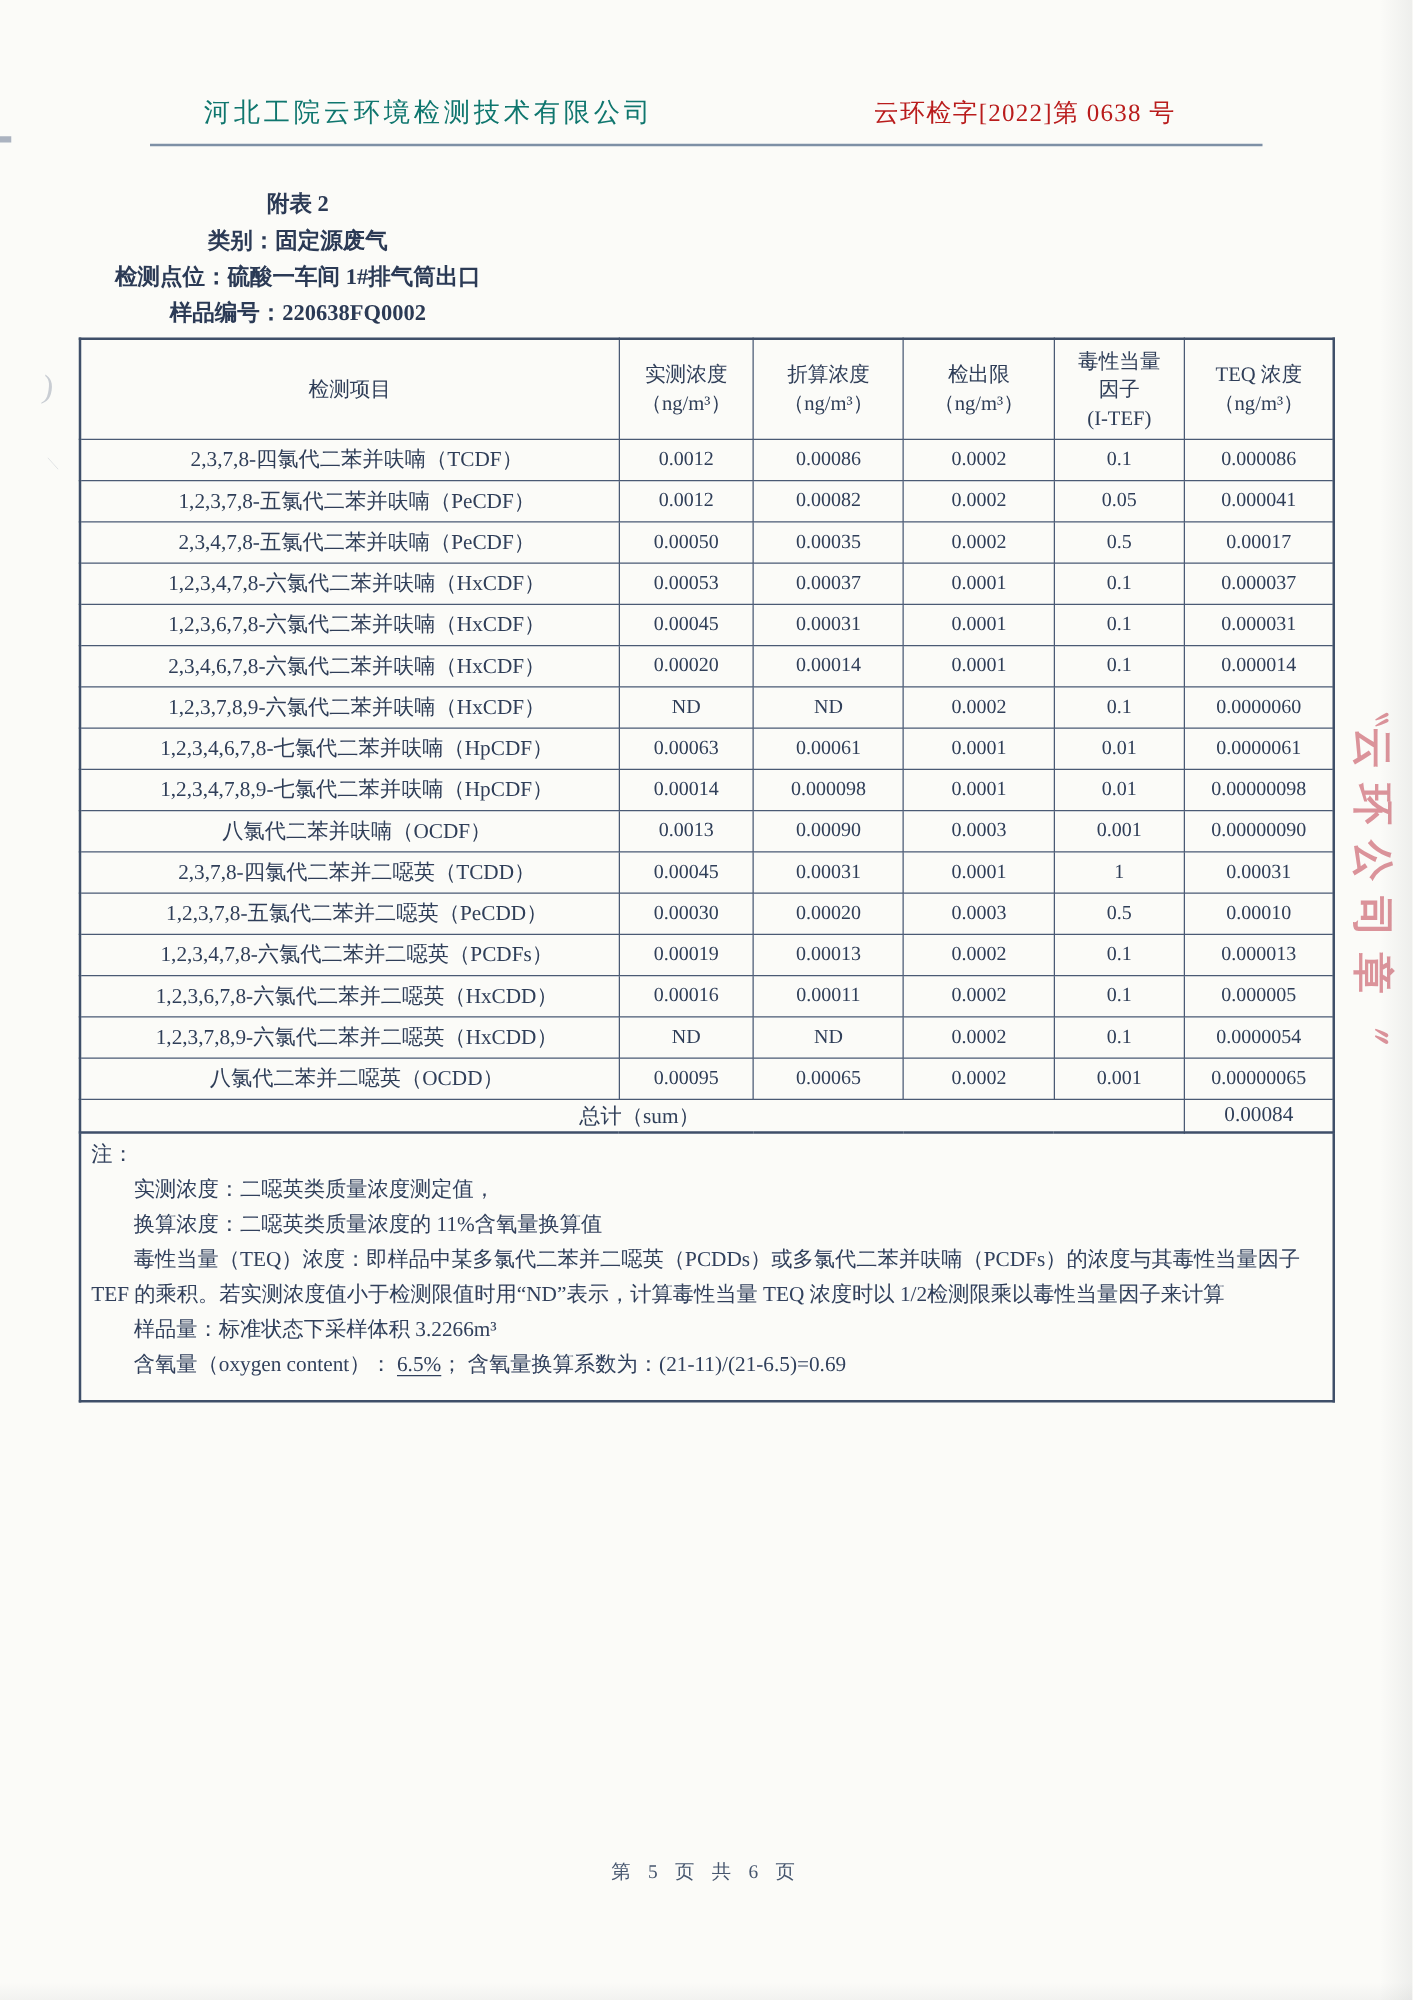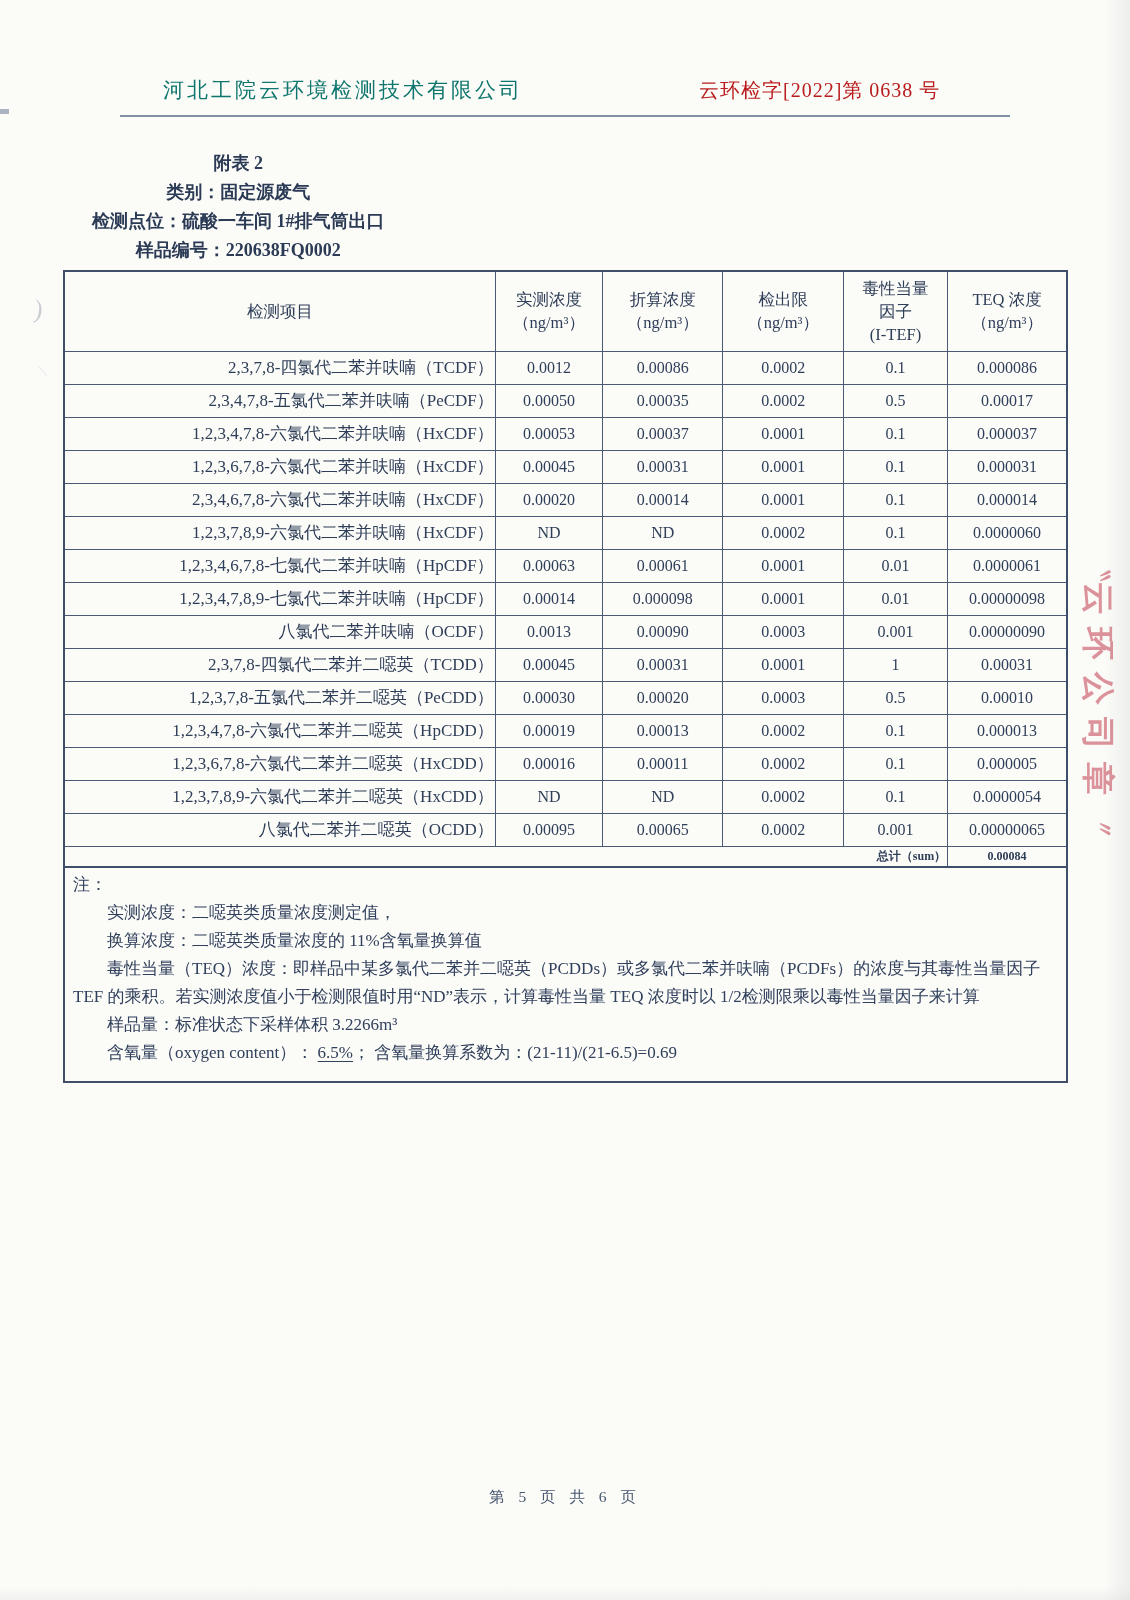--- a/index.html
+++ b/index.html
@@ -21,23 +21,23 @@
   .meta{position:absolute;left:92px;top:149px;font-weight:bold;font-size:18px;line-height:29px;color:#2b3a55;}
   .meta div{white-space:nowrap;text-align:center;}
 
   .sheet{position:absolute;left:63px;top:270px;width:1005px;}
   table.dtable{border-collapse:collapse;table-layout:fixed;width:1005px;
     border:2.5px solid #3f4f69;}
   .dtable th,.dtable td{border:1.8px solid #4a5a74;box-sizing:border-box;}
   .dtable thead th{height:80px;font-weight:normal;font-size:16.5px;line-height:23px;
     text-align:center;vertical-align:middle;padding:2px 0;}
   .dtable tbody td{height:33px;vertical-align:middle;}
-  .dtable td.item{text-align:right;padding-left:12px;font-size:17px;}
+  .dtable td.item{text-align:center;padding-left:12px;font-size:17px;}
   .dtable td.num{text-align:center;font-size:16px;}
-  .dtable tr[data-name="sum-row"] td{height:21px;font-size:12px;font-weight:bold;}
+  .dtable tr[data-name="sum-row"] td{height:21px;font-size:17px;}
 
   .notes{border:2.5px solid #3f4f69;border-top:none;box-sizing:border-box;
     padding:3px 10px 14px 8px;font-size:17px;line-height:28px;color:#31405c;}
   .notes p{margin:0;}
   .notes p.ind{text-indent:2em;}
   .oxy-value{text-decoration:underline;text-underline-offset:3px;}
 
   .footer{position:absolute;left:0;top:1487px;width:1130px;text-align:center;
     font-size:15.5px;letter-spacing:5px;color:#46566e;}
 
@@ -109,20 +109,28 @@
 
       <tr data-name="table-row">
             <td class="item" data-name="cell-item">2,3,7,8-四氯代二苯并呋喃（TCDF）</td>
             <td class="num" data-name="cell-measured">0.0012</td>
             <td class="num" data-name="cell-converted">0.00086</td>
             <td class="num" data-name="cell-limit">0.0002</td>
             <td class="num" data-name="cell-tef">0.1</td>
             <td class="num" data-name="cell-teq">0.000086</td>
           </tr>
           <tr data-name="table-row">
+            <td class="item" data-name="cell-item">1,2,3,7,8-五氯代二苯并呋喃（PeCDF）</td>
+            <td class="num" data-name="cell-measured">0.0012</td>
+            <td class="num" data-name="cell-converted">0.00082</td>
+            <td class="num" data-name="cell-limit">0.0002</td>
+            <td class="num" data-name="cell-tef">0.05</td>
+            <td class="num" data-name="cell-teq">0.000041</td>
+          </tr>
+          <tr data-name="table-row">
             <td class="item" data-name="cell-item">2,3,4,7,8-五氯代二苯并呋喃（PeCDF）</td>
             <td class="num" data-name="cell-measured">0.00050</td>
             <td class="num" data-name="cell-converted">0.00035</td>
             <td class="num" data-name="cell-limit">0.0002</td>
             <td class="num" data-name="cell-tef">0.5</td>
             <td class="num" data-name="cell-teq">0.00017</td>
           </tr>
           <tr data-name="table-row">
             <td class="item" data-name="cell-item">1,2,3,4,7,8-六氯代二苯并呋喃（HxCDF）</td>
             <td class="num" data-name="cell-measured">0.00053</td>
@@ -189,21 +197,21 @@
           </tr>
           <tr data-name="table-row">
             <td class="item" data-name="cell-item">1,2,3,7,8-五氯代二苯并二噁英（PeCDD）</td>
             <td class="num" data-name="cell-measured">0.00030</td>
             <td class="num" data-name="cell-converted">0.00020</td>
             <td class="num" data-name="cell-limit">0.0003</td>
             <td class="num" data-name="cell-tef">0.5</td>
             <td class="num" data-name="cell-teq">0.00010</td>
           </tr>
           <tr data-name="table-row">
-            <td class="item" data-name="cell-item">1,2,3,4,7,8-六氯代二苯并二噁英（HpCDD）</td>
+            <td class="item" data-name="cell-item">1,2,3,4,7,8-六氯代二苯并二噁英（PCDFs）</td>
             <td class="num" data-name="cell-measured">0.00019</td>
             <td class="num" data-name="cell-converted">0.00013</td>
             <td class="num" data-name="cell-limit">0.0002</td>
             <td class="num" data-name="cell-tef">0.1</td>
             <td class="num" data-name="cell-teq">0.000013</td>
           </tr>
           <tr data-name="table-row">
             <td class="item" data-name="cell-item">1,2,3,6,7,8-六氯代二苯并二噁英（HxCDD）</td>
             <td class="num" data-name="cell-measured">0.00016</td>
             <td class="num" data-name="cell-converted">0.00011</td>

